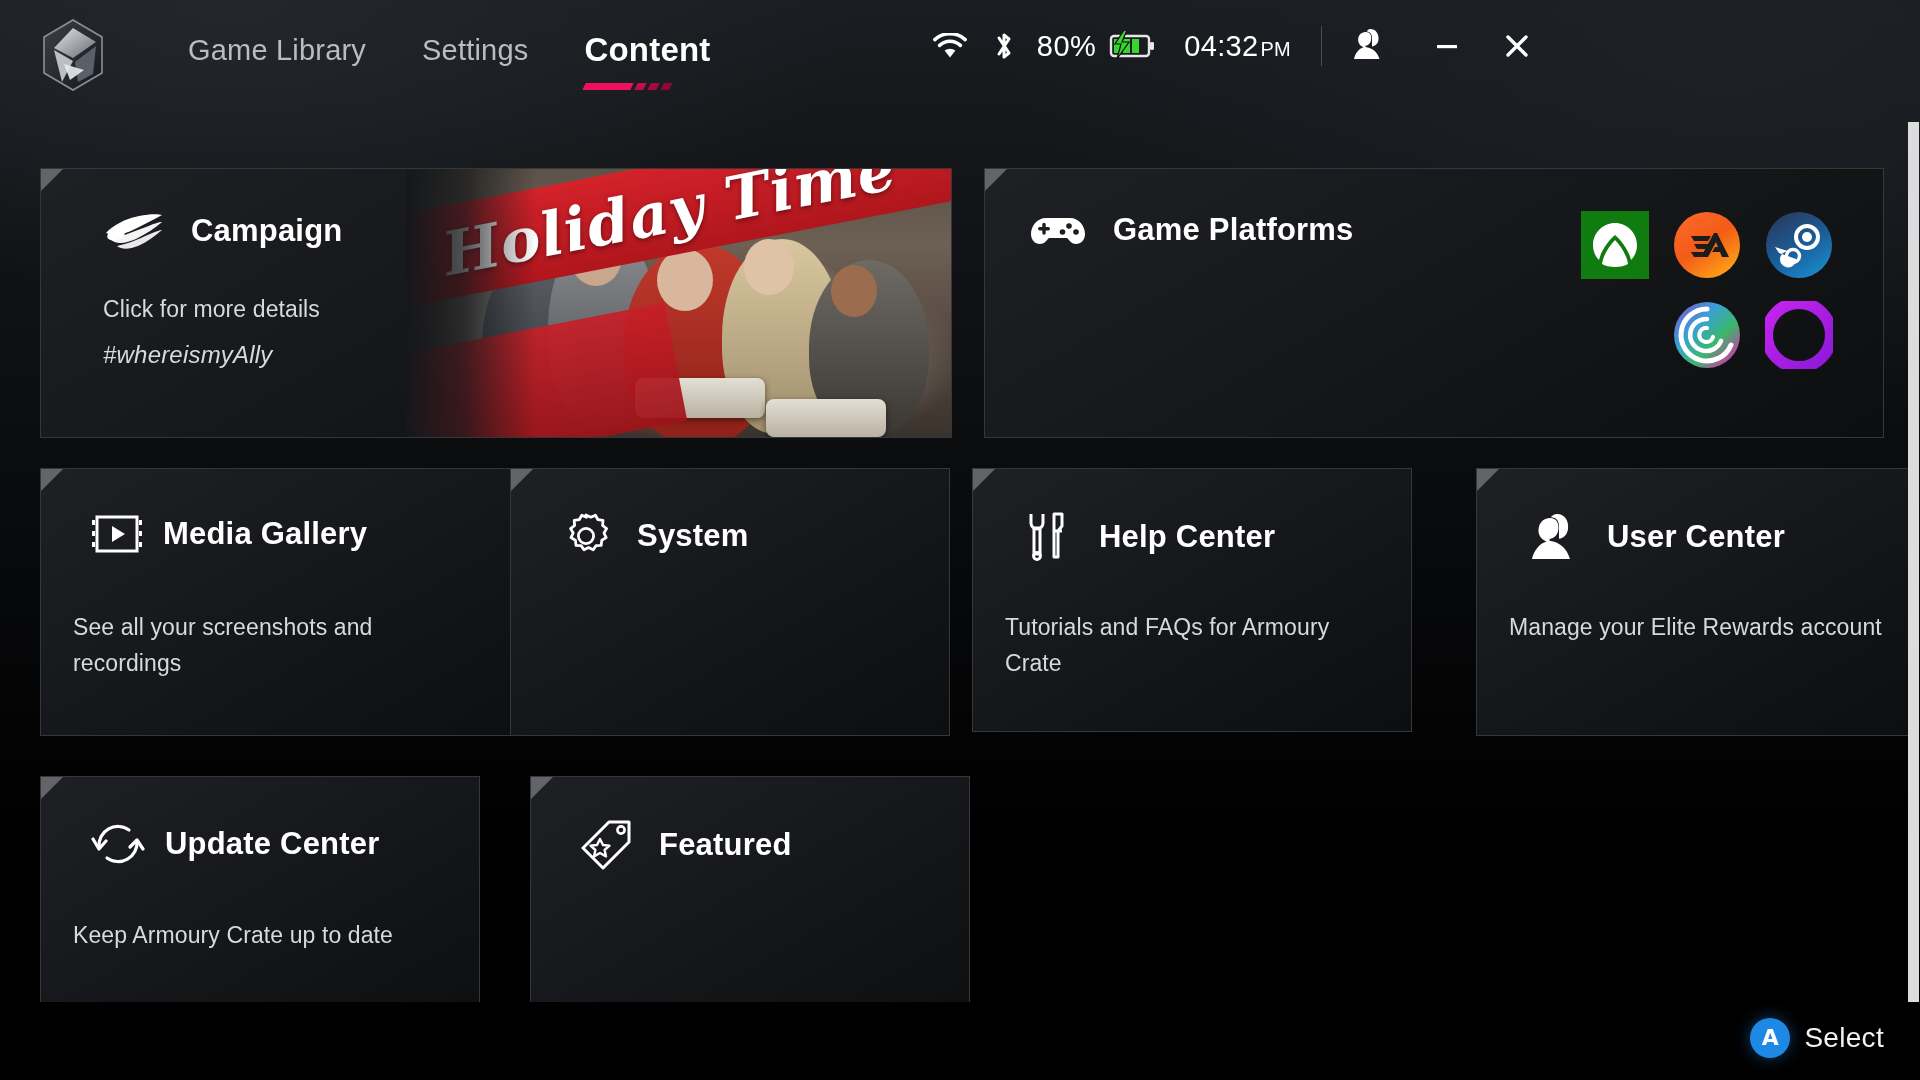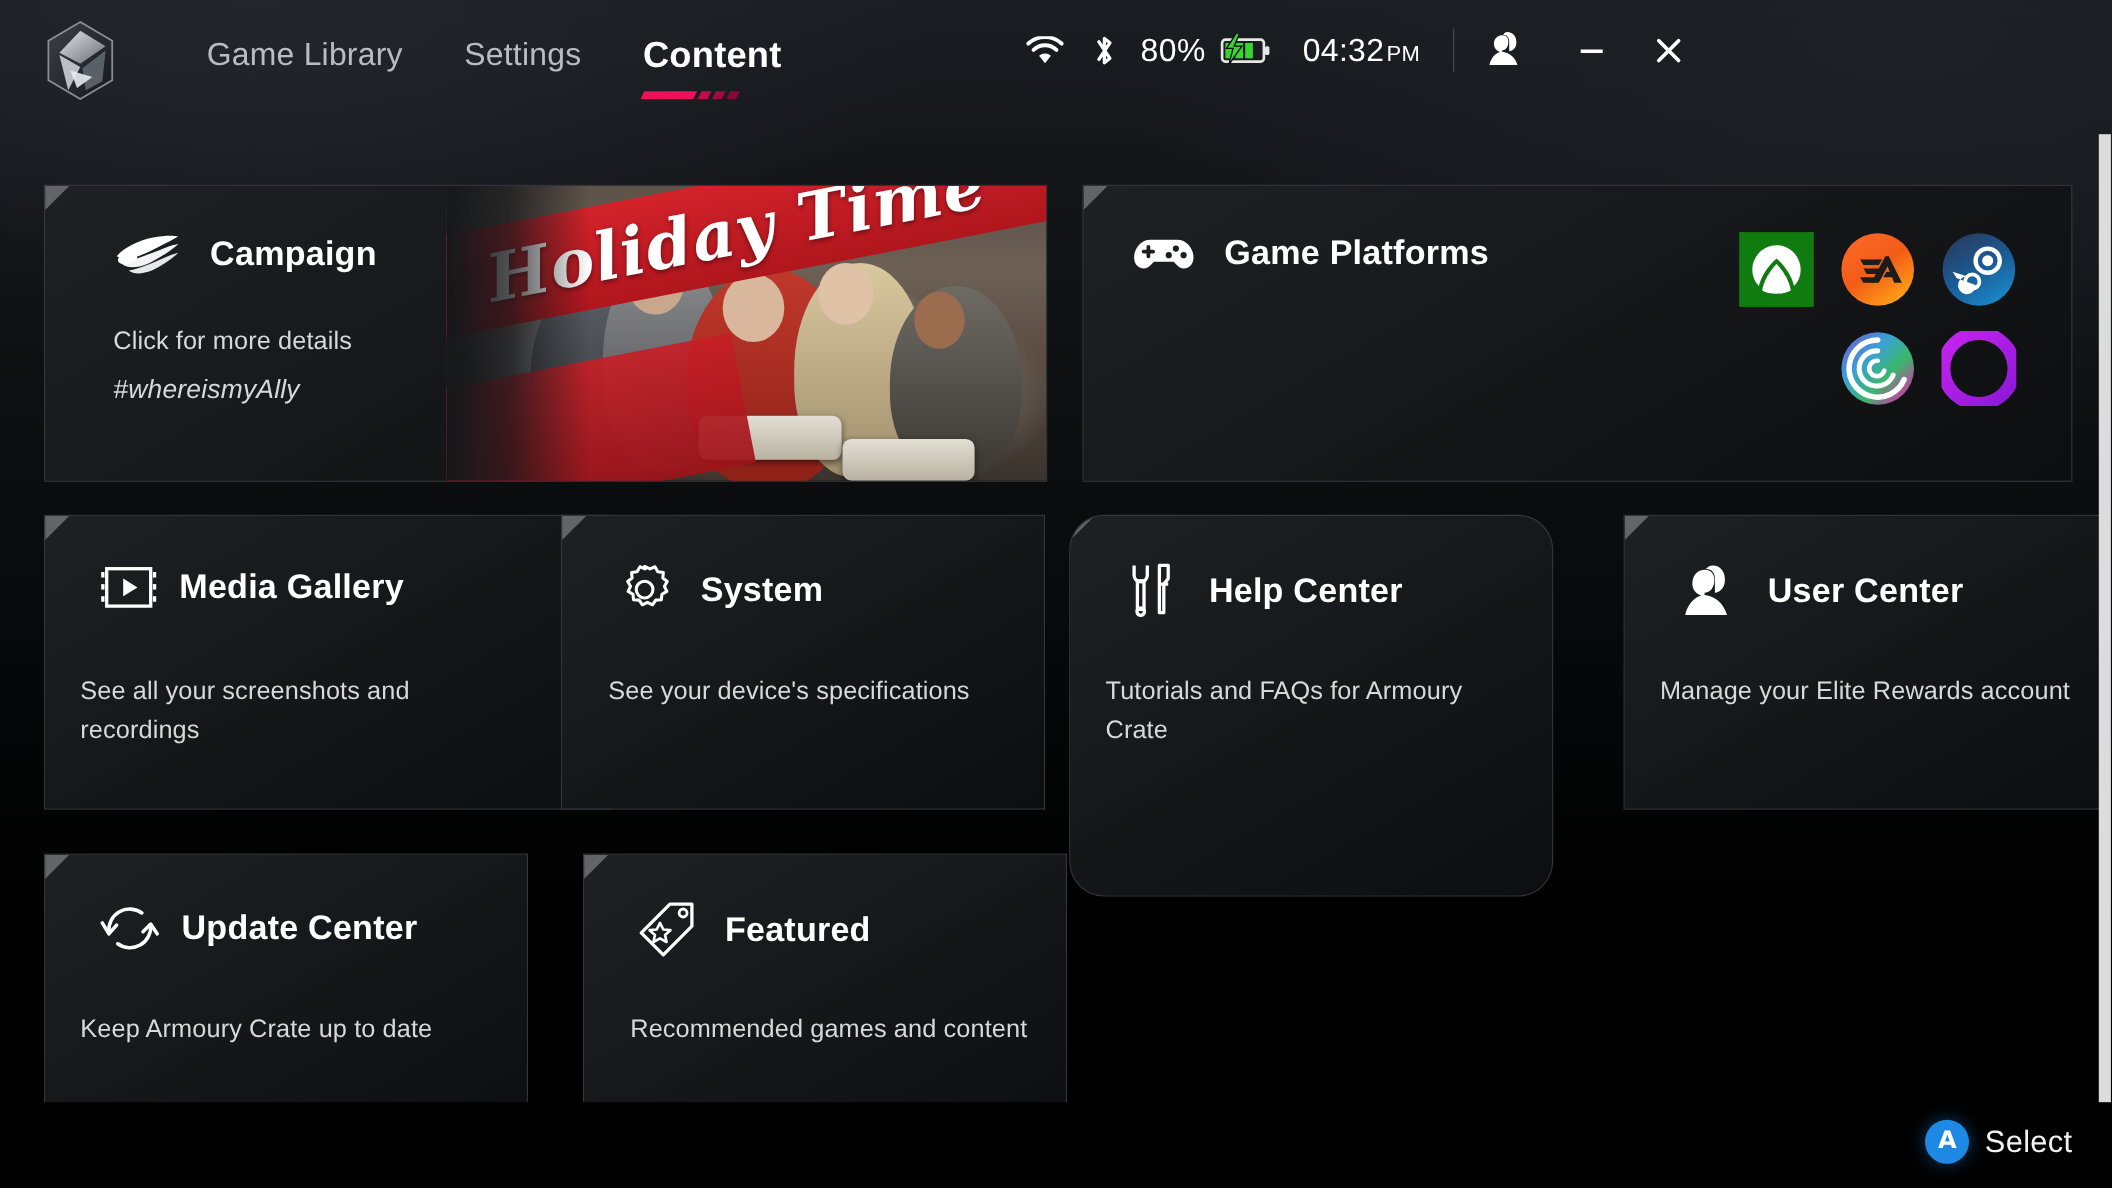--- a/index.html
+++ b/index.html
@@ -144,21 +144,21 @@
   #platforms-desc { left:40px; top:122px; }
   #platform-logos {
     position:absolute; right:50px; top:42px; width:270px;
     display:flex; flex-wrap:wrap; gap:22px 24px; justify-content:flex-end;
   }
   .plat { width:68px; height:68px; cursor:pointer; position:relative; flex:0 0 auto; }
 
   
   #card-media   { left:40px;   top:300px; width:514px; height:268px; }
   #card-system  { left:510px;  top:300px; width:440px; height:268px; }
-  #card-help    { left:972px;  top:300px; width:440px; height:347px;border-radius:32px; }
+  #card-help    { left:972px;  top:300px; width:440px; height:264px; }
   #card-user    { left:1476px; top:300px; width:440px; height:268px; }
   #card-update  { left:40px;   top:608px; width:440px; height:268px; }
   #card-feature { left:510px;  top:608px; width:440px; height:268px;margin-left:20px; }
 
   .tile .card-title-row { left:50px; top:42px; }
   .tile .card-desc { left:32px; top:140px; width:382px; }
   #card-media .card-desc, #card-update .card-desc { left:32px; }
   #card-system .card-desc, #card-feature .card-desc { left:42px; }
   #card-help .card-desc { left:32px; }
   #card-user .card-desc { left:32px; }
@@ -436,21 +436,20 @@
     <div class="card tile" id="card-system">
       <div class="card-title-row">
         <span class="card-icon icon-gap-26">
           <svg width="50" height="50" viewBox="0 0 50 50">
             <path d="M25 4 l4.8 2.2 4.6-2 2.6 4.5 5 .7 -.4 5.1 4 3.1 -2.6 4.4 2.2 4.6 -4.4 2.6 -.6 5.1 -5.1 .3 -2.9 4.2 -4.6-2.2 -4.6 2.2 -2.9-4.2 -5.1-.3 -.6-5.1 -4.4-2.6 2.2-4.6 -2.6-4.4 4-3.1 -.4-5.1 5-.7 2.6-4.5 4.6 2z" fill="none" stroke="#fff" stroke-width="2.8" stroke-linejoin="round"></path>
             <circle cx="25" cy="25" r="7.6" fill="none" stroke="#fff" stroke-width="2.8"></circle>
           </svg>
         </span>
         <span class="card-title">System</span>
       </div>
-      <div class="card-desc">See your device's specifications</div>
     </div>
 
     <div class="card tile" id="card-help">
       <div class="card-title-row">
         <span class="card-icon icon-gap-26">
           <svg width="50" height="52" viewBox="0 0 50 52">
             <path d="M8 3 L8 12 A6 6 0 0 0 20 12 L20 3" fill="none" stroke="#fff" stroke-width="3"></path>
             <rect x="11" y="17" width="6" height="26" fill="none" stroke="#fff" stroke-width="3"></rect>
             <circle cx="14" cy="45" r="3.4" fill="none" stroke="#fff" stroke-width="3"></circle>
             <path d="M31 3 L39 3 L39 15 L35 20 L35 46 L31 46 Z" fill="none" stroke="#fff" stroke-width="3" stroke-linejoin="round"></path>
@@ -494,21 +493,20 @@
       <div class="card-title-row">
         <span class="card-icon icon-gap-26">
           <svg width="52" height="52" viewBox="0 0 52 52">
             <path d="M28 3 L48 3 L48 23 L22 49 L2 29 Z" fill="none" stroke="#fff" stroke-width="3" stroke-linejoin="round"></path>
             <circle cx="40" cy="11" r="3.6" fill="none" stroke="#fff" stroke-width="2.6"></circle>
             <path d="M19 20 L22 26 L28.5 26.6 L23.6 31 L25 37.4 L19 34 L13 37.4 L14.4 31 L9.5 26.6 L16 26 Z" fill="none" stroke="#fff" stroke-width="2.4" stroke-linejoin="round"></path>
           </svg>
         </span>
         <span class="card-title">Featured</span>
       </div>
-      <div class="card-desc">Recommended games and content</div>
     </div>
 
   </div>
 
   <div id="scrollbar-track">
     <div id="scrollbar-thumb"></div>
   </div>
 
   <div id="footer">
     <div id="select-hint">

